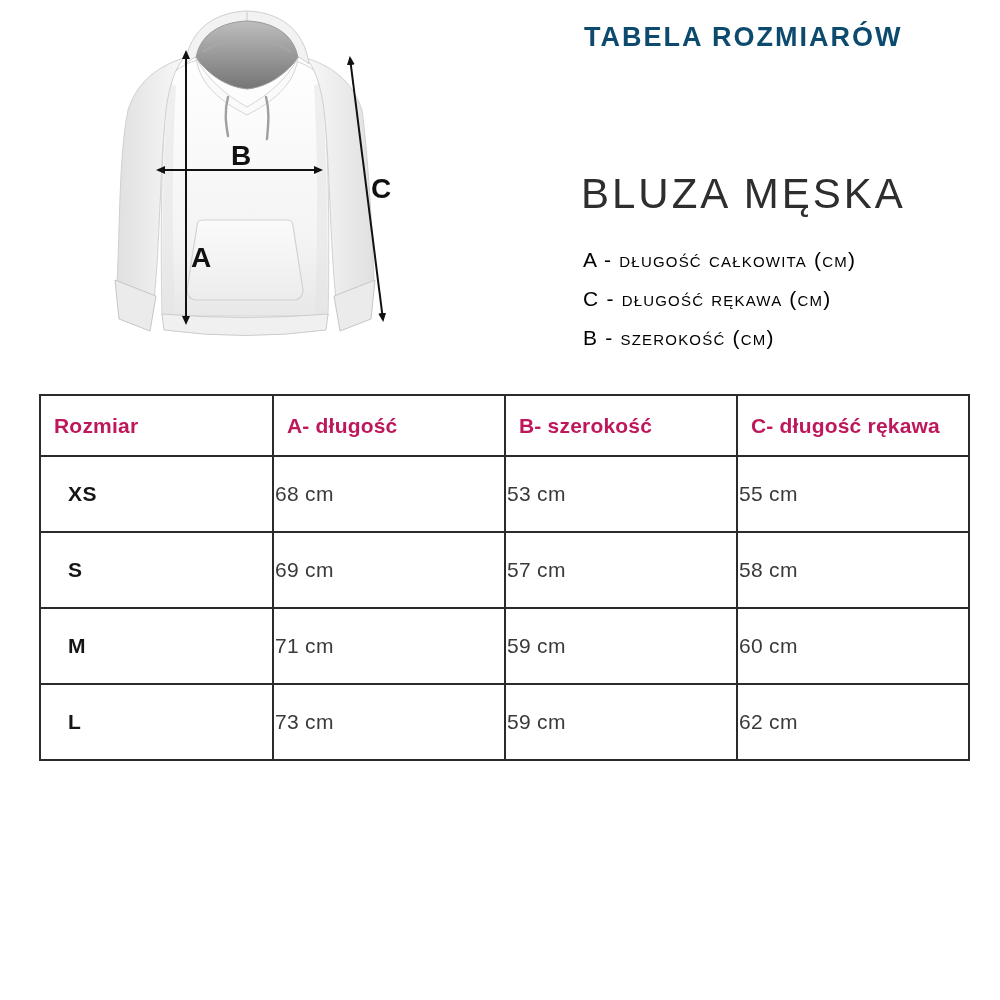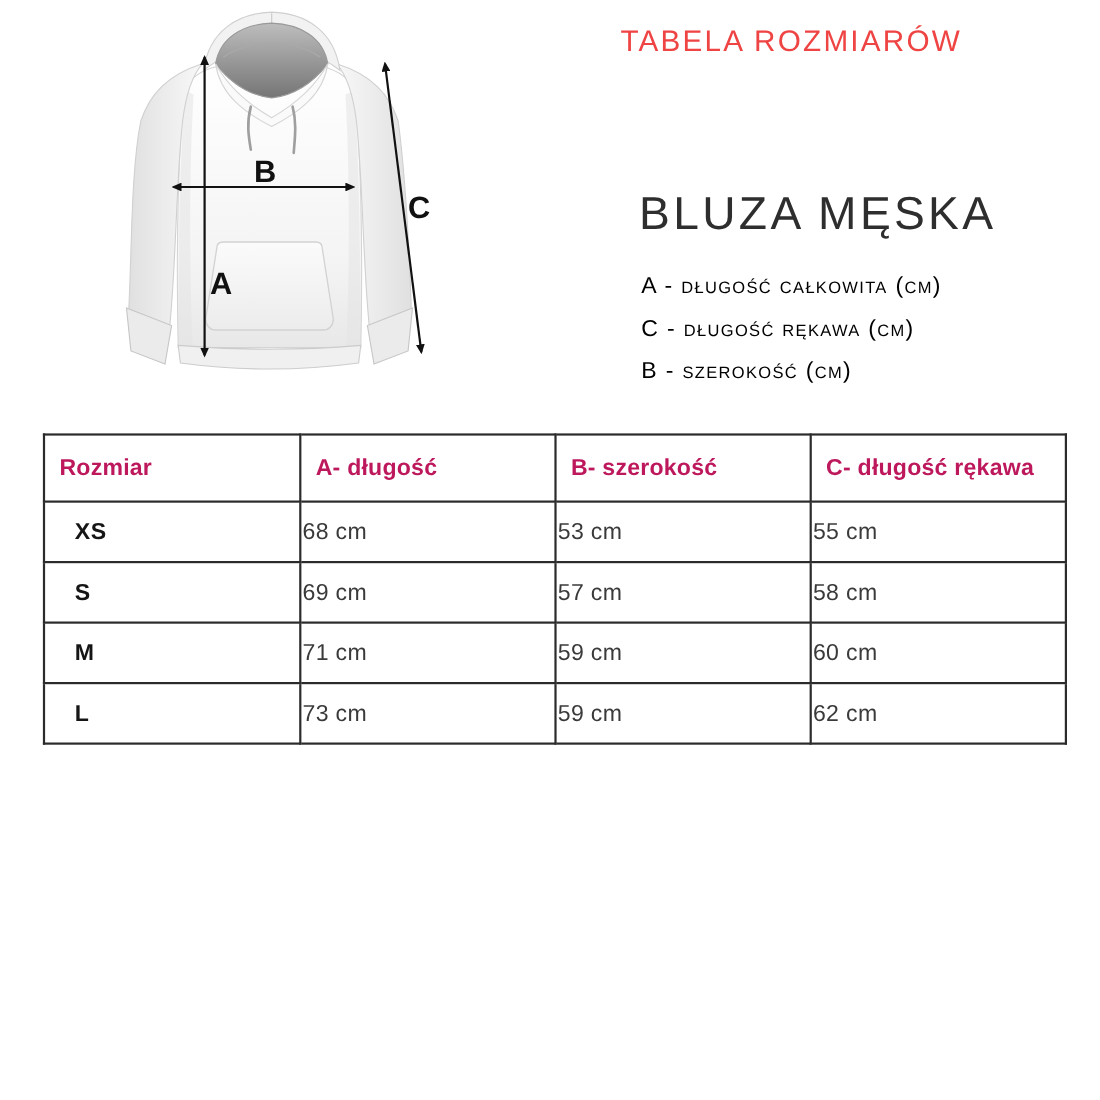--- a/index.html
+++ b/index.html
@@ -11,22 +11,22 @@
     position:relative;
     overflow:hidden;
   }
   .page{position:absolute;inset:0;width:1000px;height:1000px;background:#ffffff;}
 
   
   .figure{position:absolute;left:70px;top:0;width:370px;height:360px;}
 
   
   .page-title{
-    position:absolute;left:564px;top:22px;
-    font-size:27px;font-weight:400;letter-spacing:2px;color:#ef4444;
+    position:absolute;left:584px;top:22px;
+    font-size:27px;font-weight:700;letter-spacing:2px;color:#0c4a6e;
     white-space:nowrap;
   }
   .product-name{
     position:absolute;left:581px;top:170px;
     font-size:42px;font-weight:400;letter-spacing:3px;color:#2e2e2e;
     white-space:nowrap;
   }
   .legend{position:absolute;left:583px;top:240px;}
   .legend-item{
     font-size:21px;line-height:39px;letter-spacing:1.2px;
@@ -37,21 +37,21 @@
   .size-table{
     position:absolute;left:39px;top:394px;
     width:929px;border-collapse:collapse;table-layout:fixed;
   }
   .size-table th,.size-table td{
     border:2px solid #2b2b2b;
     vertical-align:middle;text-align:left;
     overflow:hidden;white-space:nowrap;
   }
   .size-table thead tr{height:61px;}
-  .size-table tbody tr{height:55px;}
+  .size-table tbody tr{height:76px;}
   .size-table thead th{
     font-size:21px;font-weight:700;color:#be185d;padding-left:13px;letter-spacing:0.2px;
   }
   .size-table tbody th{
     font-size:21px;font-weight:700;color:#151515;padding-left:27px;letter-spacing:0.5px;
   }
   .size-table tbody td{
     font-size:21px;font-weight:400;color:#3a3a3a;letter-spacing:0.3px;
   }
   .col-size{width:233px;}

